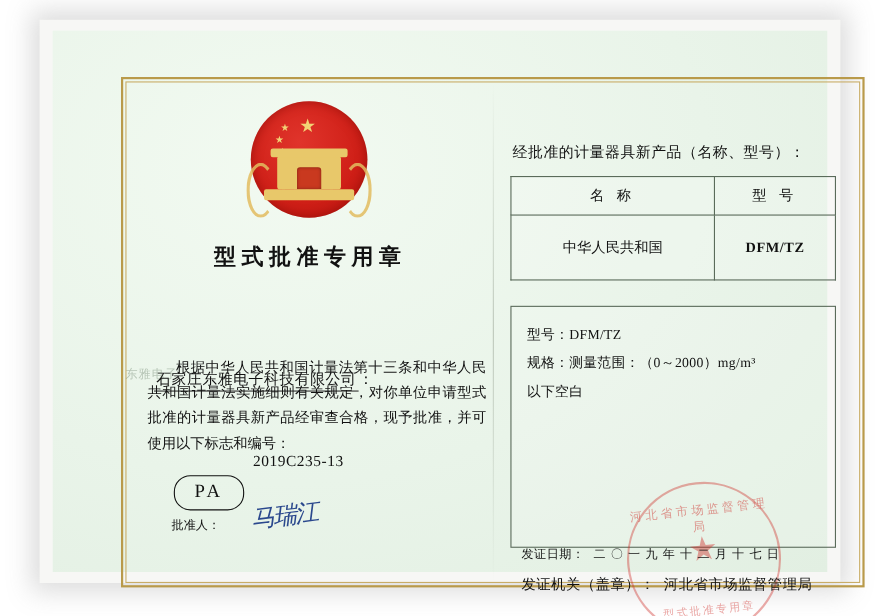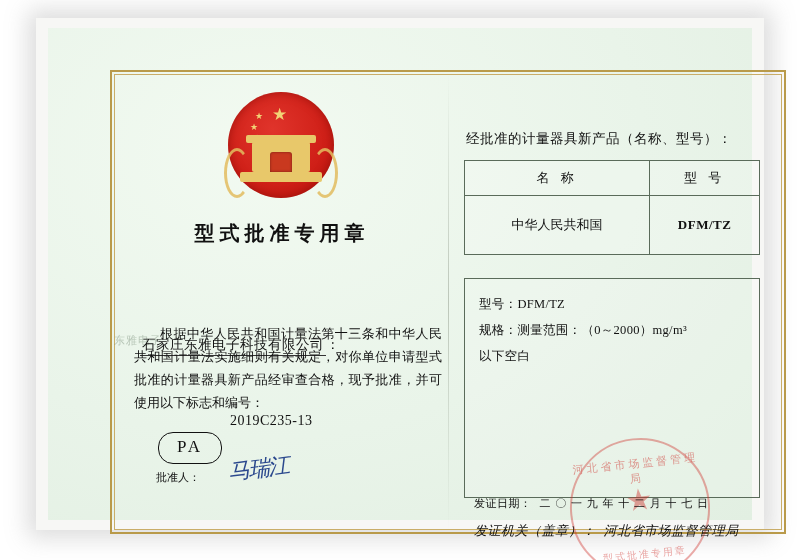--- a/index.html
+++ b/index.html
@@ -332,21 +332,20 @@
     color: #111;
     letter-spacing: 0.5px;
   }
   .issue-org {
     position: absolute;
     left: 22px;
     top: 440px;
     font-size: 13px;
     color: #111;
     letter-spacing: 0.5px;
-    font-style: italic;
   }
   .date-val { margin-left: 8px; letter-spacing: 1px; }
   .org-val { margin-left: 8px; }
 
   
   .seal {
     position: absolute;
     left: 118px;
     top: 356px;
     width: 136px;

